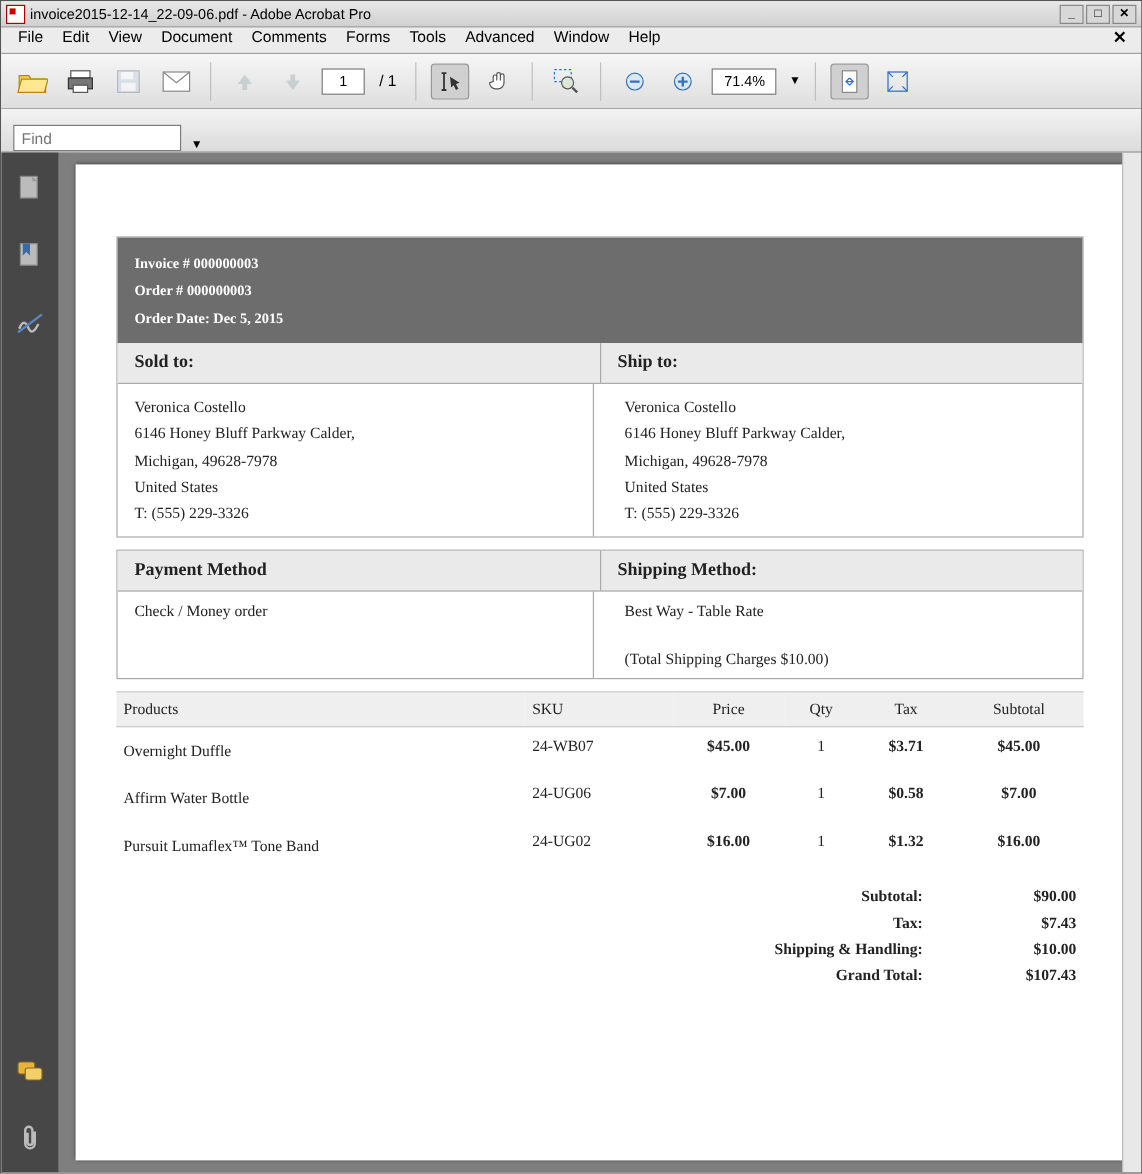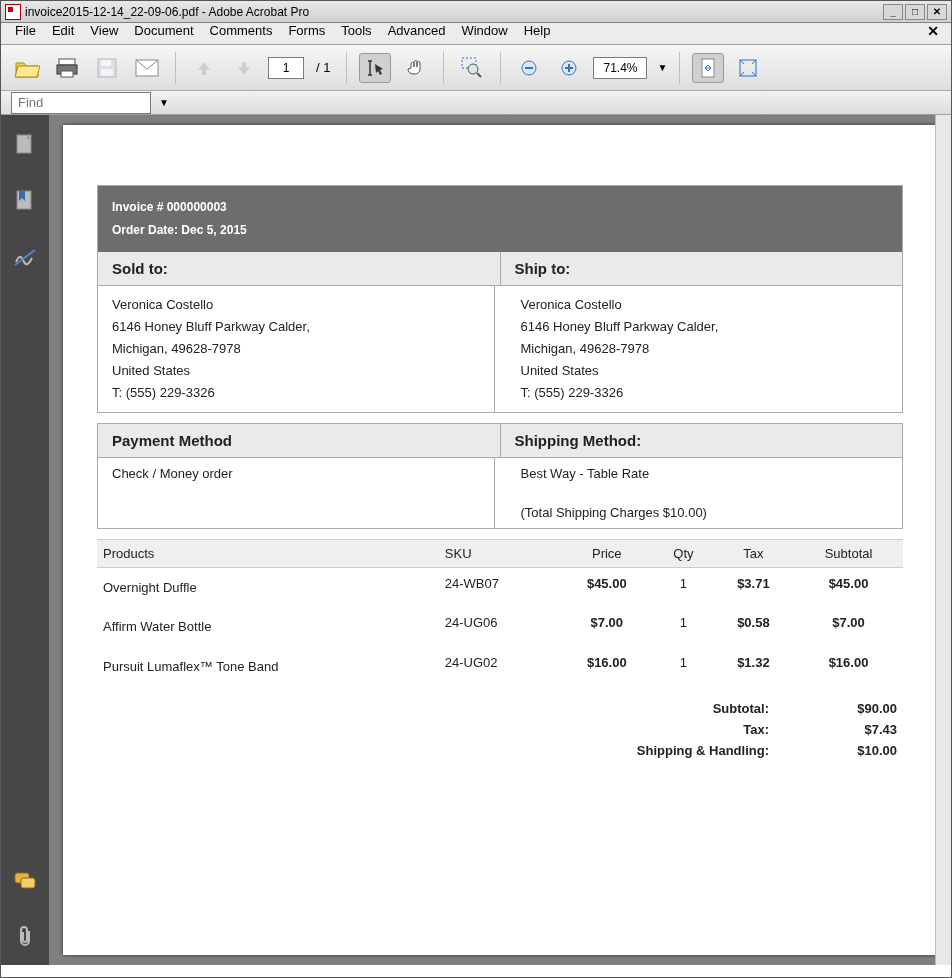--- a/index.html
+++ b/index.html
@@ -64,24 +64,24 @@
   width: 36px; height: 22px; border: 1px solid #7a7a7a;
   text-align: center; font-size: 12px; background: #fff;
 }
 .page-total { font-size: 13px; padding: 0 4px; }
 .zoom-input {
   width: 54px; height: 22px; border: 1px solid #7a7a7a;
   text-align: center; font-size: 12px; background: #fff;
 }
 .dropdown-caret { font-size: 10px; padding-left: 2px; }
 .findbar {
-  height: 24px;
+  height: 36px;
   background: linear-gradient(to bottom, #f2f2f2, #dcdcdc);
   border-bottom: 1px solid #a0a0a0;
-  display: flex; align-items: center; padding: 0 10px; gap: 6px;
+  display: flex; align-items: flex-end; padding: 0 10px; gap: 6px;
 }
 .find-input {
   width: 140px; height: 22px; border: 1px solid #7a7a7a;
   padding: 0 6px; font-size: 13px; color: #777; background: #fff;
 }
 .workspace {
   display: flex; height: calc(978px - 22px - 22px - 46px - 36px - 2px);
 }
 .sidepanel {
   width: 48px; background: #474747;
@@ -91,21 +91,21 @@
 .sidepanel .sbtn { width: 28px; height: 28px; display:flex; align-items:center; justify-content:center; }
 .sidepanel .spacer-v { flex: 1; }
 .docarea {
   flex: 1; background: #7f7f7f; position: relative; overflow: hidden;
   padding: 10px 14px;
 }
 .page {
   background: #fff; width: 100%; height: 100%;
   box-shadow: 0 0 4px rgba(0,0,0,0.6);
   padding: 60px 34px 20px 34px;
-  font-family: Liberation Sans, sans-serif;
+  font-family: Liberation Serif, serif;
   color: #222; font-size: 13px;
   position: relative;
 }
 .scrollbar-v {
   position: absolute; right: 0; top: 0; bottom: 0; width: 16px;
   background: #e8e8e8; border-left: 1px solid #bbb;
 }
 .hdrbox {
   border: 1px solid #aaa;
   margin-bottom: 10px;
@@ -292,20 +292,21 @@
         </svg>
     </div>
   </div>
 
   <div class="docarea">
     <div class="page">
 
       <div class="hdrbox">
         <div class="hdr-gray">
           <div>Invoice # 000000003</div>
+          <div>Order # 000000003</div>
           <div>Order Date: Dec 5, 2015</div>
         </div>
         <div class="sec-head-row" style="background:#eaeaea;border-bottom:1px solid #aaa;">
           <div>Sold to:</div>
           <div>Ship to:</div>
         </div>
         <div class="two-col">
           <div class="addr">
             <div>Veronica Costello</div>
             <div>6146 Honey Bluff Parkway Calder,</div>
@@ -383,18 +384,22 @@
             <span class="val">$90.00</span>
           </div>
         <div class="row">
             <span class="lbl">Tax:</span>
             <span class="val">$7.43</span>
           </div>
         <div class="row">
             <span class="lbl">Shipping &amp; Handling:</span>
             <span class="val">$10.00</span>
           </div>
+        <div class="row">
+            <span class="lbl">Grand Total:</span>
+            <span class="val">$107.43</span>
+          </div>
       </div>
 
     </div>
     <div class="scrollbar-v"></div>
   </div>
 </div>
 
 </body></html>

